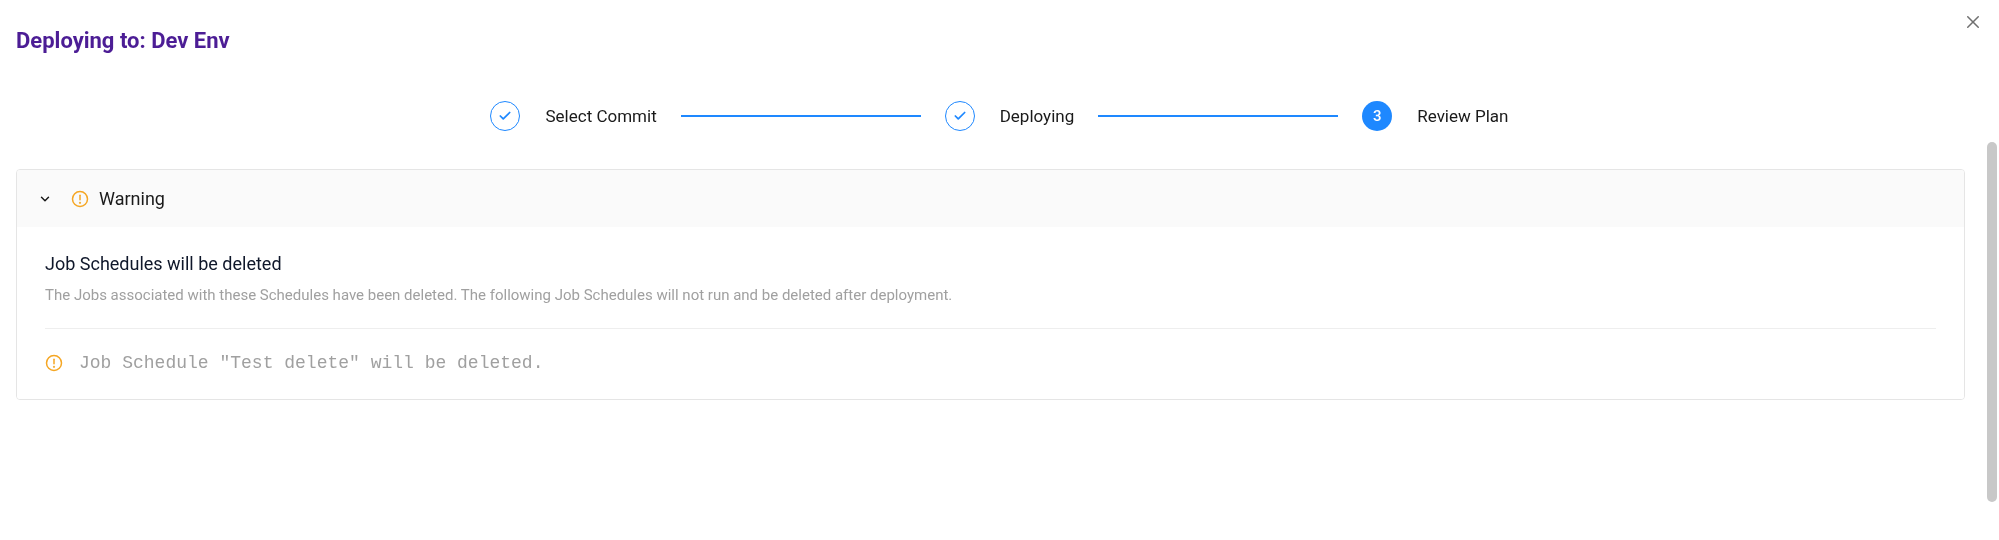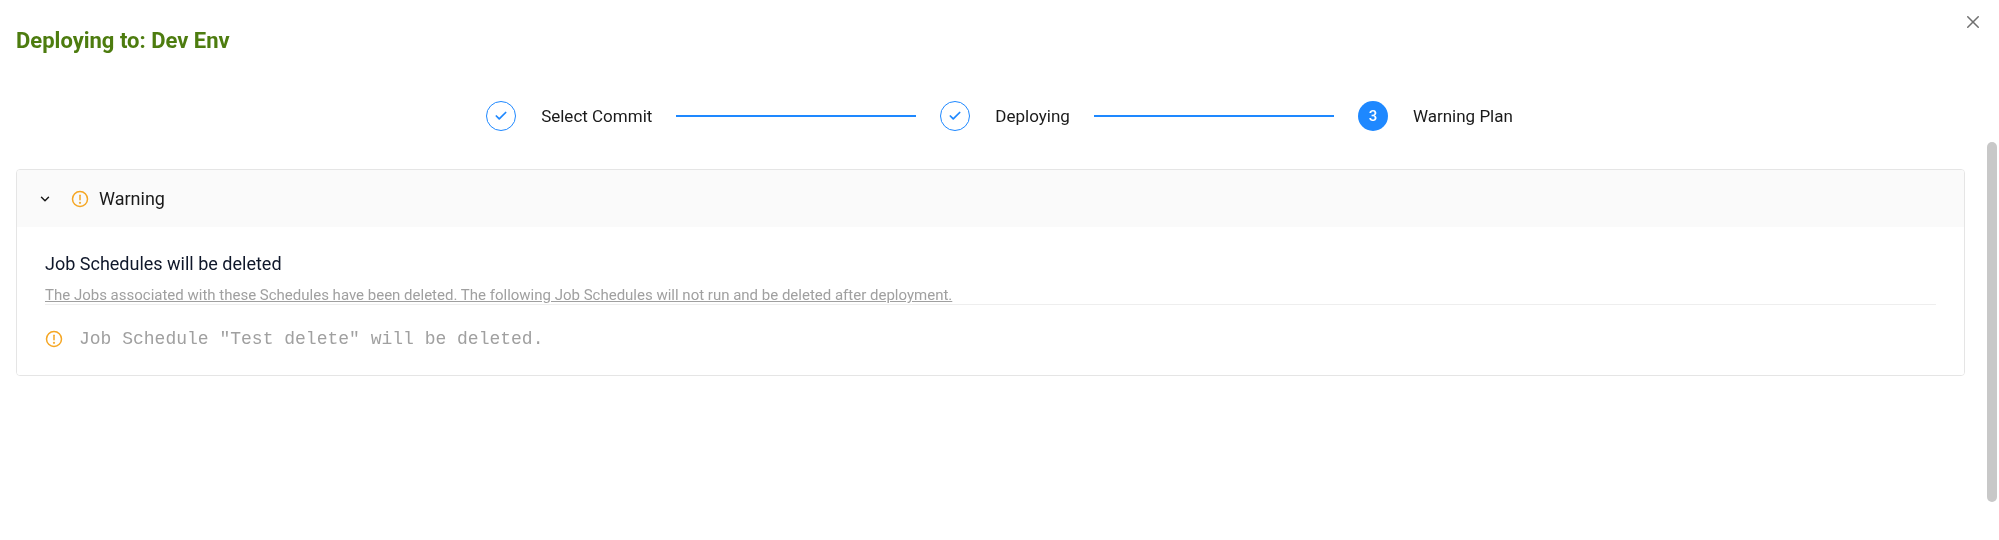--- a/index.html
+++ b/index.html
@@ -31,21 +31,21 @@
     .close-btn svg {
       width: 18px;
       height: 18px;
     }
     .header {
       padding: 28px 16px 0 16px;
     }
     .header h1 {
       font-size: 22px;
       font-weight: 700;
-      color: #4d7c0f;
+      color: #4c1d95;
     }
     .stepper {
       display: flex;
       align-items: center;
       justify-content: center;
       padding: 48px 0 30px 0;
     }
     .step {
       display: flex;
       align-items: center;
@@ -143,21 +143,21 @@
     }
     .panel-body h2 {
       font-size: 18px;
       font-weight: 400;
       color: #0f172a;
       margin-bottom: 12px;
     }
     .panel-body p.desc {
       font-size: 15px;
       color: #a0a0a0;
-      text-decoration: underline;
+      margin-bottom: 24px;
     }
     .divider {
       border: none;
       border-top: 1px solid #eee;
       margin: 0 0 24px 0;
     }
     .item-row {
       display: flex;
       align-items: center;
       gap: 16px;
@@ -208,21 +208,21 @@
     <div class="step-badge done">
       <svg viewBox="0 0 24 24" fill="none" stroke="currentColor" stroke-width="3" stroke-linecap="round" stroke-linejoin="round">
         <polyline points="4 12 9 17 20 6"></polyline>
       </svg>
     </div>
     <span class="step-label">Deploying</span>
   </div>
   <div class="step-connector"></div>
   <div class="step">
     <div class="step-badge active">3</div>
-    <span class="step-label">Warning Plan</span>
+    <span class="step-label">Review Plan</span>
   </div>
 </div>
 
 <div class="content">
 
   <div class="panel">
     <div class="panel-header">
       <span class="chevron">
         <svg viewBox="0 0 24 24" fill="none" stroke="currentColor" stroke-width="2.5" stroke-linecap="round" stroke-linejoin="round">
           <polyline points="6 9 12 15 18 9"></polyline>

